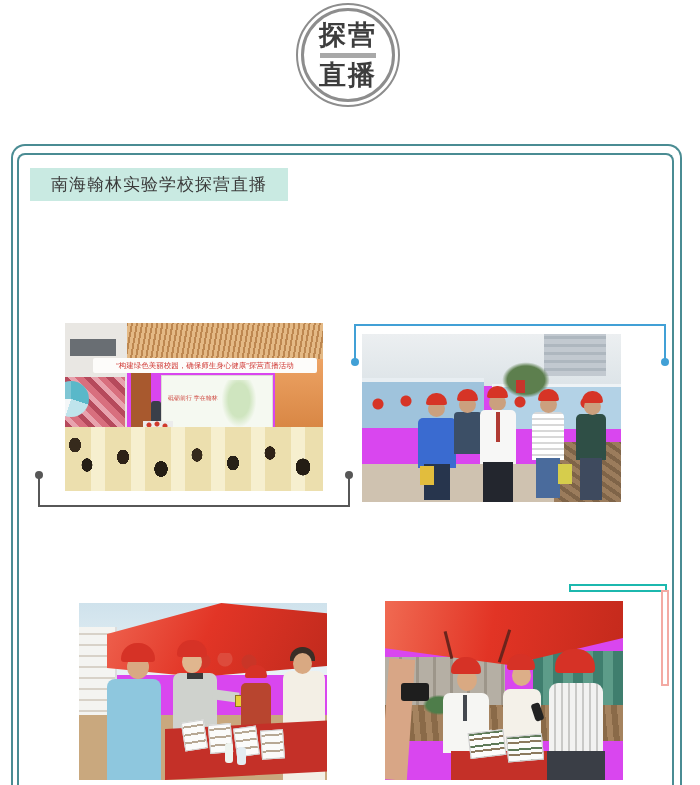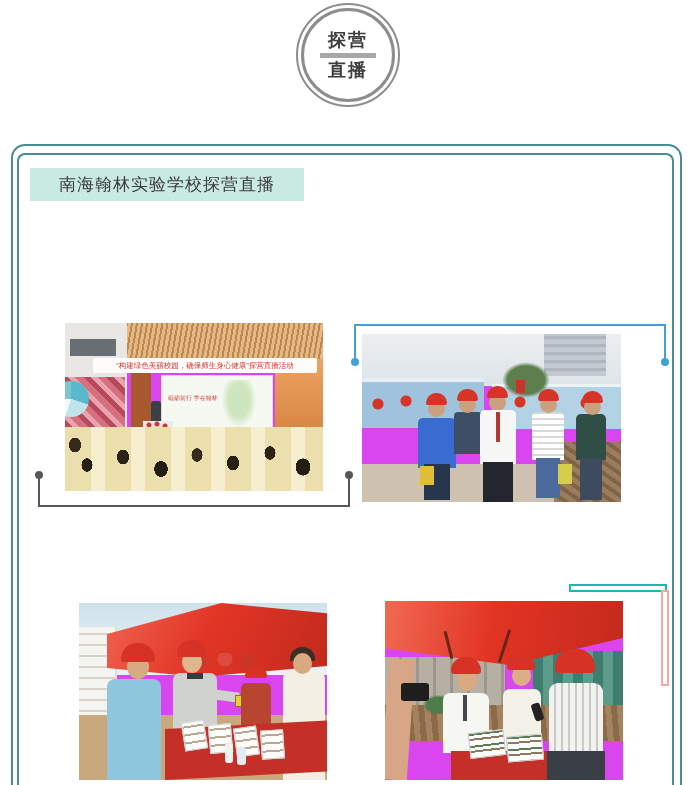--- a/index.html
+++ b/index.html
@@ -7,30 +7,30 @@
     width:700px;height:785px;overflow:hidden;background:#ffffff;
     font-family:"Liberation Sans","DejaVu Sans",sans-serif;
     position:relative;color:#3b3b3b;
   }
   
   .badge{position:absolute;left:296px;top:3px;width:100px;height:100px;
     border:2px solid #8d8d8d;border-radius:50%;background:#fff;}
   .badge-inner{position:absolute;left:3px;top:3px;right:3px;bottom:3px;
     border:3px solid #8d8d8d;border-radius:50%;
     display:flex;flex-direction:column;align-items:center;justify-content:center;gap:3px;}
-  .badge-txt{font-size:18px;font-weight:bold;color:#3d3d3d;letter-spacing:2px;line-height:1.05;}
+  .badge-txt{font-size:27px;font-weight:bold;color:#3d3d3d;letter-spacing:2px;line-height:1.05;}
   .badge-divider{width:56px;height:5px;background:#a8a8a8;}
   
   .outer-box{position:absolute;left:11px;top:144px;width:667px;height:700px;
     border:2px solid #4a8c93;border-bottom:none;border-radius:14px 14px 0 0;}
   .inner-box{position:absolute;left:17px;top:153px;width:657px;height:700px;
     border:2px solid #4a8c93;border-bottom:none;border-radius:8px 8px 0 0;box-sizing:border-box;}
   .content{position:absolute;left:2px;top:2px;width:649px;height:660px;}
   .article-title{position:absolute;left:9px;top:11px;display:inline-block;
-    background:#c9eae2;color:#3c3c3c;font-size:17px;padding:5px 29px;letter-spacing:1px;font-family:Liberation Serif, serif;}
+    background:#c9eae2;color:#3c3c3c;font-size:17px;padding:5px 21px;letter-spacing:1px;font-family:Liberation Serif, serif;}
   .para{position:absolute;left:11px;width:642px;font-size:16px;line-height:28px;
     color:#383838;text-align:justify;letter-spacing:0.4px;}
   .para1{top:48px;}
   .para2{top:376px;}
   
   .blue-bracket{position:absolute;left:333px;top:167px;width:308px;height:36px;
     border-top:2px solid #41a0d6;border-left:2px solid #41a0d6;border-right:2px solid #41a0d6;}
   .blue-bracket .dot{position:absolute;width:8px;height:8px;border-radius:50%;background:#41a0d6;bottom:-4px;}
   .blue-bracket .dot.l{left:-5px;} .blue-bracket .dot.r{right:-5px;}
   .gray-bracket{position:absolute;left:17px;top:318px;width:308px;height:30px;

